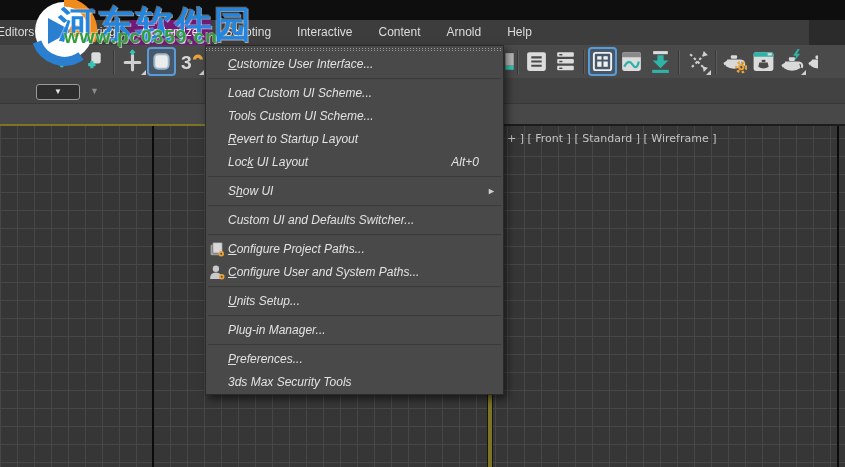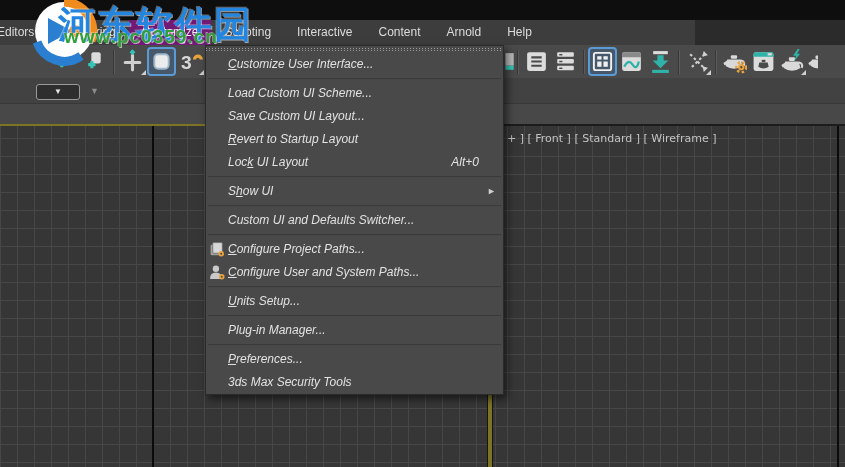--- a/index.html
+++ b/index.html
@@ -1,21 +1,21 @@
 <!DOCTYPE html>
 <html><head>
 <meta charset="utf-8">
 <style>
   html,body{margin:0;padding:0;background:#2b2b2b;}
   body{width:845px;height:467px;position:relative;overflow:hidden;
        font-family:"Liberation Sans","DejaVu Sans",sans-serif;-webkit-font-smoothing:antialiased;}
 
   
   .titlebar{position:absolute;left:0;top:0;width:845px;height:20px;background:#0e0e0e;}
-  .menubar{position:absolute;left:0;top:20px;width:695px;height:25px;background:#3d3d3d;
+  .menubar{position:absolute;left:0;top:20px;width:809px;height:25px;background:#3d3d3d;
            display:flex;align-items:stretch;border-bottom:1px solid #333;}
   .mb-item{color:#dcdcdc;font-size:12px;line-height:25px;padding:0 13px;white-space:nowrap;cursor:default;}
   .mb-item:first-child{margin-left:-16px;}
   .mb-item.active{background:#701a75;color:#e8e8e8;}
 
   .toolbar{position:absolute;left:0;top:45px;width:845px;height:33px;background:#4a4a4a;
            border-bottom:1px solid #3c3c3c;}
   .tb-group{position:absolute;top:0;height:33px;display:flex;align-items:center;}
   .tb-left{left:52px;}
   .tb-right{left:503px;}
@@ -252,21 +252,21 @@
     <div class="vp-label">+ ]  [ Front ]  [ Standard ]  [ Wireframe ]</div>
   </div>
 </div>
 
 <div class="menu">
   <div class="menu-tear"></div>
   <div id="menu-items">
       <div class="menu-item"><span><span class="mn">C</span>ustomize User Interface...</span></div>
       <div class="menu-sep"></div>
       <div class="menu-item"><span>Load Custom UI Scheme...</span></div>
-      <div class="menu-item"><span>Save Custom UI Layout...</span></div>
+      <div class="menu-item"><span>Tools Custom UI Scheme...</span></div>
       <div class="menu-item"><span><span class="mn">R</span>evert to Startup Layout</span></div>
       <div class="menu-item"><span>Loc<span class="mn">k</span> UI Layout</span><span class="mi-shortcut">Alt+0</span></div>
       <div class="menu-sep"></div>
       <div class="menu-item"><span>S<span class="mn">h</span>ow UI</span><span class="mi-arrow">►</span></div>
       <div class="menu-sep"></div>
       <div class="menu-item"><span>Custom UI and Defaults Switcher...</span></div>
       <div class="menu-sep"></div>
       <div class="menu-item"><span class="mi-icon"><svg viewBox="0 0 16 16">
             <rect x="1.5" y="3.5" width="9" height="10" rx="1" fill="#9f9f9f"></rect>
             <rect x="3.5" y="1.5" width="9" height="10" rx="1" fill="#d8d8d8" stroke="#6e6e6e" stroke-width="0.8"></rect>

